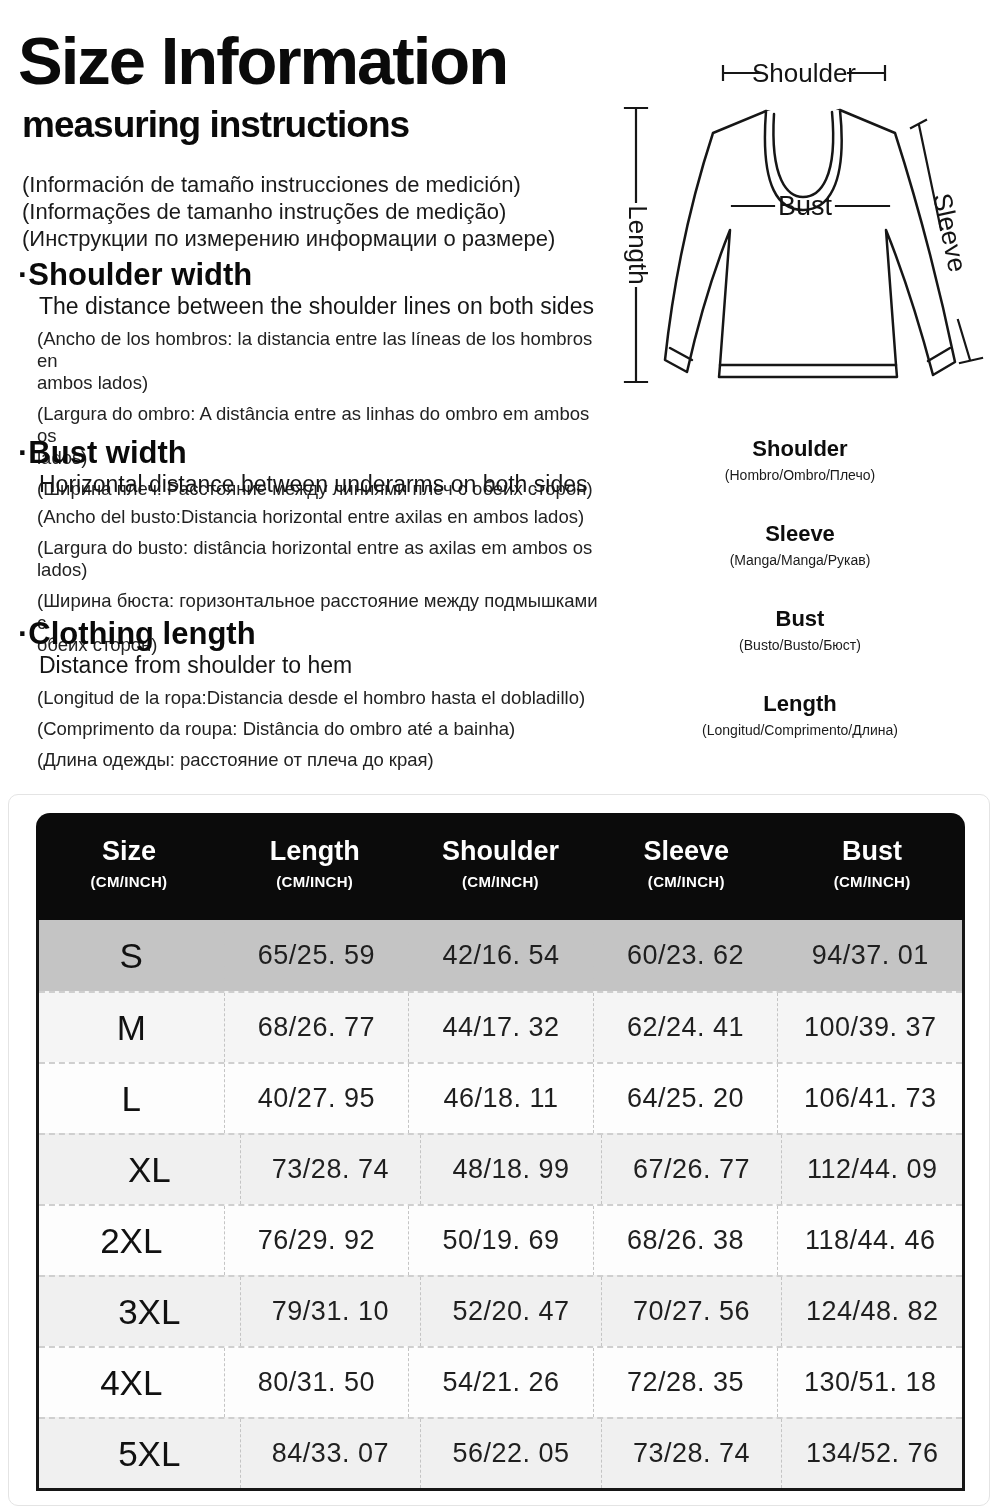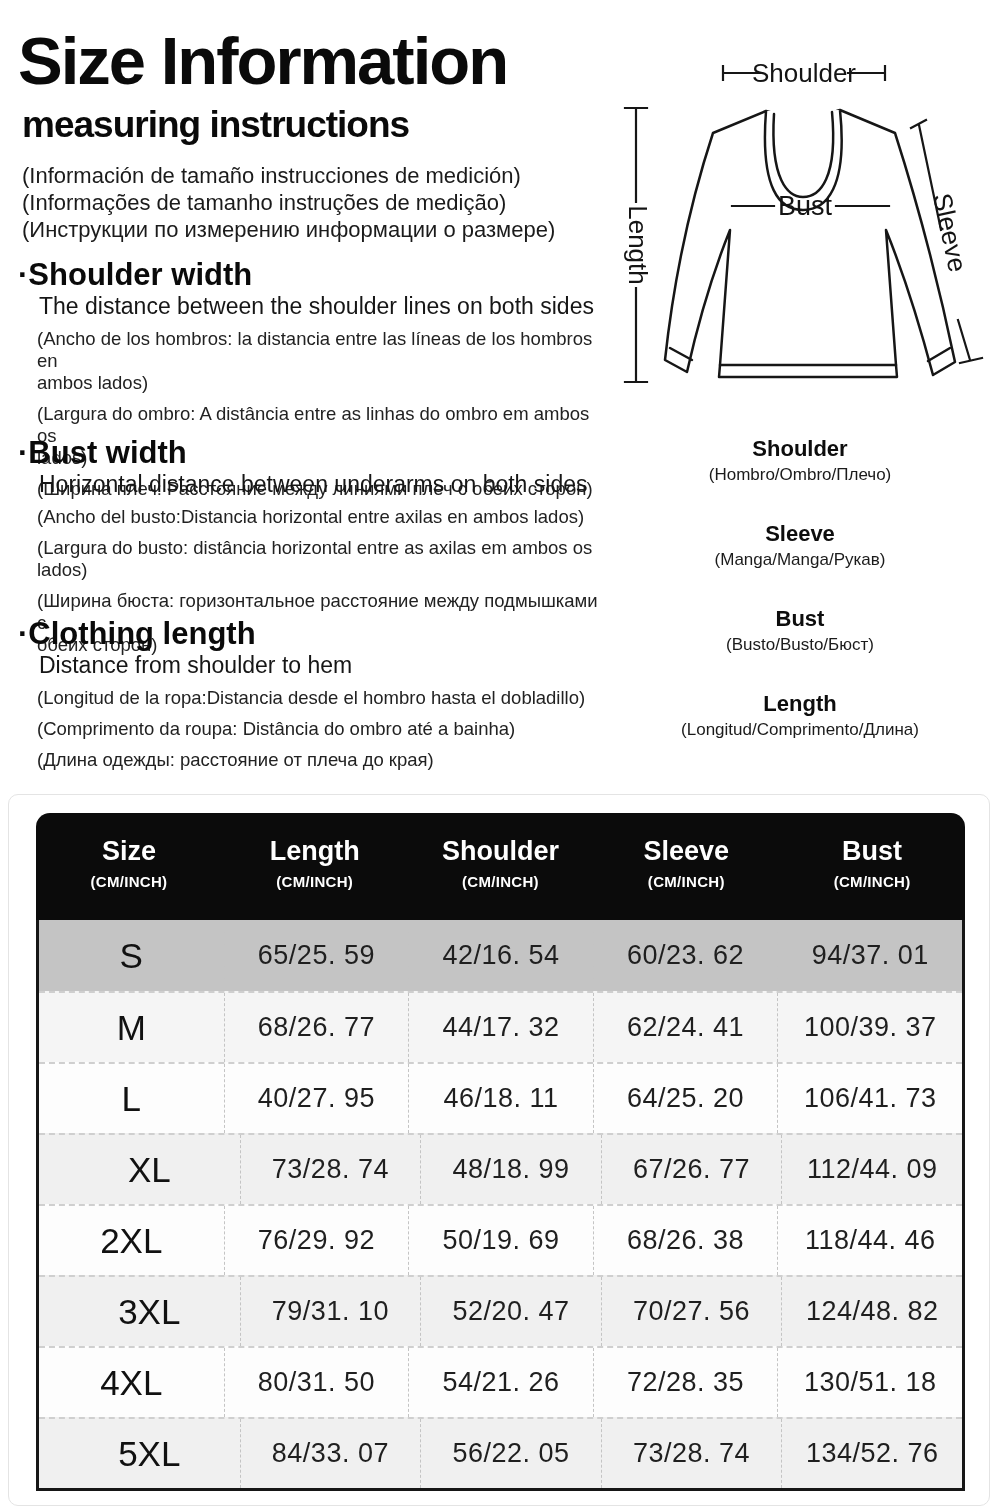--- a/index.html
+++ b/index.html
@@ -11,32 +11,32 @@
   }
   *{margin:0;padding:0;box-sizing:border-box;}
   html,body{background:#ffffff;}
   body{
     width:1000px;height:1506px;position:relative;overflow:hidden;
     font-family:"Liberation Sans", sans-serif;color:var(--ink);
   }
   
   .title{position:absolute;left:18px;top:22px;font-size:67px;font-weight:700;letter-spacing:-2px;color:#0a0a0a;white-space:nowrap;}
   .subtitle{position:absolute;left:22px;top:104px;font-size:37px;font-weight:700;letter-spacing:-1px;color:#0a0a0a;}
-  .translations{position:absolute;left:22px;top:162px;font-size:22px;line-height:27px;color:#1b1b1b;}
+  .translations{position:absolute;left:22px;top:171px;font-size:22px;line-height:27px;color:#1b1b1b;}
   .section{position:absolute;left:18px;width:588px;}
   .sec-0{top:258px;} .sec-1{top:436px;} .sec-2{top:617px;}
   .sec-heading{font-size:31px;font-weight:700;color:#0a0a0a;line-height:34px;}
   .sec-desc{margin-left:21px;font-size:23px;line-height:26px;color:#161616;margin-top:1px;}
   .sec-note{margin-left:19px;font-size:18.5px;line-height:22px;color:#222;margin-top:9px;white-space:pre-line;}
   
   .diagram{position:absolute;left:608px;top:30px;width:384px;height:402px;}
   .legend{position:absolute;left:610px;top:436px;width:380px;text-align:center;}
   .legend-item{margin-bottom:33px;}
   .legend-term{font-size:22px;font-weight:700;line-height:26px;color:#0d0d0d;}
-  .legend-trans{font-size:17px;line-height:26px;color:#1b1b1b;}
+  .legend-trans{font-size:14px;line-height:26px;color:#1b1b1b;}
   
   .card{position:absolute;left:8px;top:794px;width:982px;height:712px;background:#fff;border:1px solid #e4e4e4;border-radius:10px;}
   .size-chart{position:absolute;left:36px;top:813px;width:929px;}
   .thead{background:var(--header-bg);border-radius:14px 14px 0 0;height:107px;display:grid;grid-template-columns:repeat(5,1fr);}
   .hcell{text-align:center;padding-top:20px;}
   .hlabel{font-size:27px;font-weight:700;color:#fff;line-height:36px;letter-spacing:0;}
   .hunit{font-size:15px;font-weight:700;color:#fff;margin-top:4px;letter-spacing:0.3px;}
   .tbody{border-left:3px solid #161616;border-right:3px solid #161616;border-bottom:3px solid #161616;background:#fdfdfd;}
   .trow{display:grid;grid-template-columns:repeat(5,1fr);height:71px;background:#fdfdfd;}
   .trow.alt{background:var(--row-alt);padding-left:20px;}

